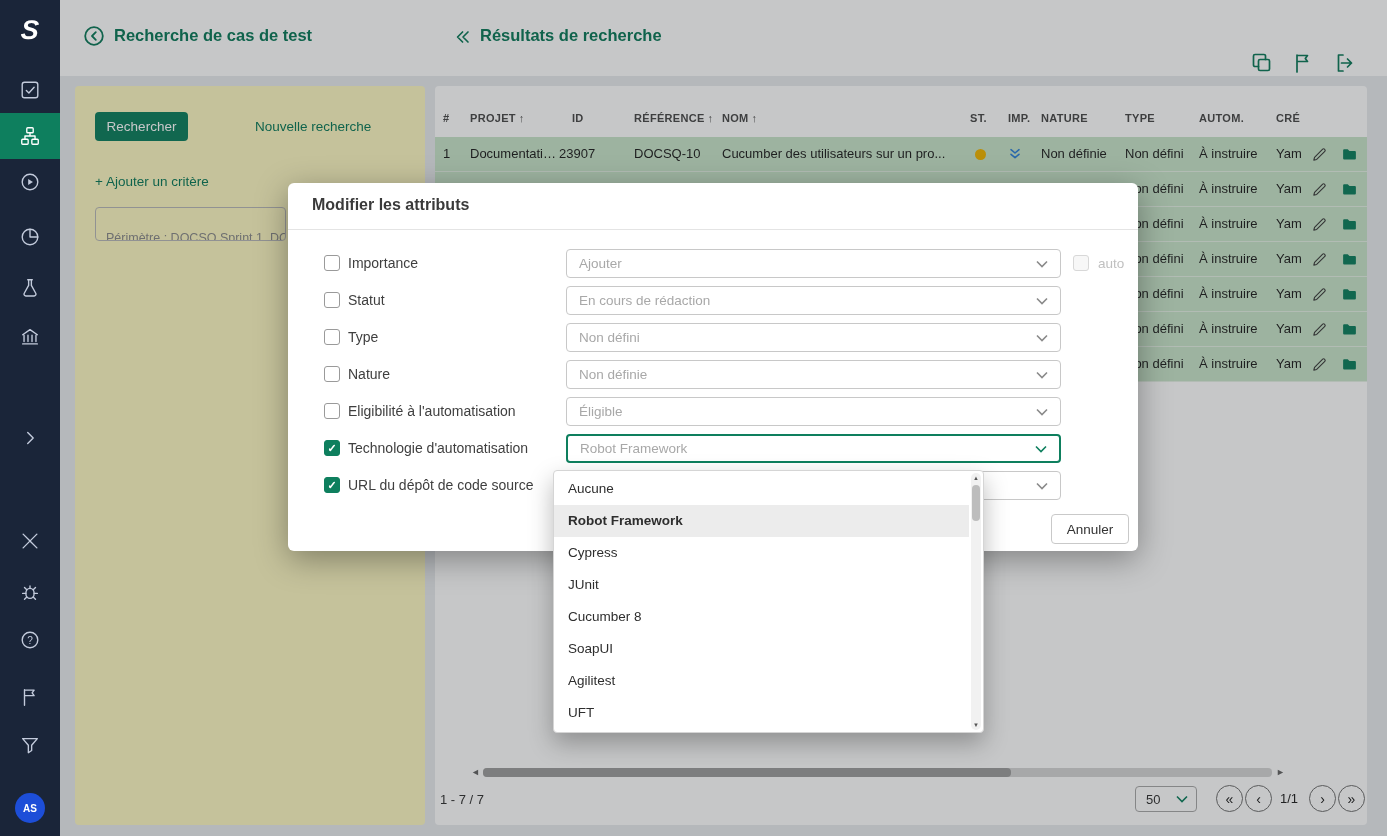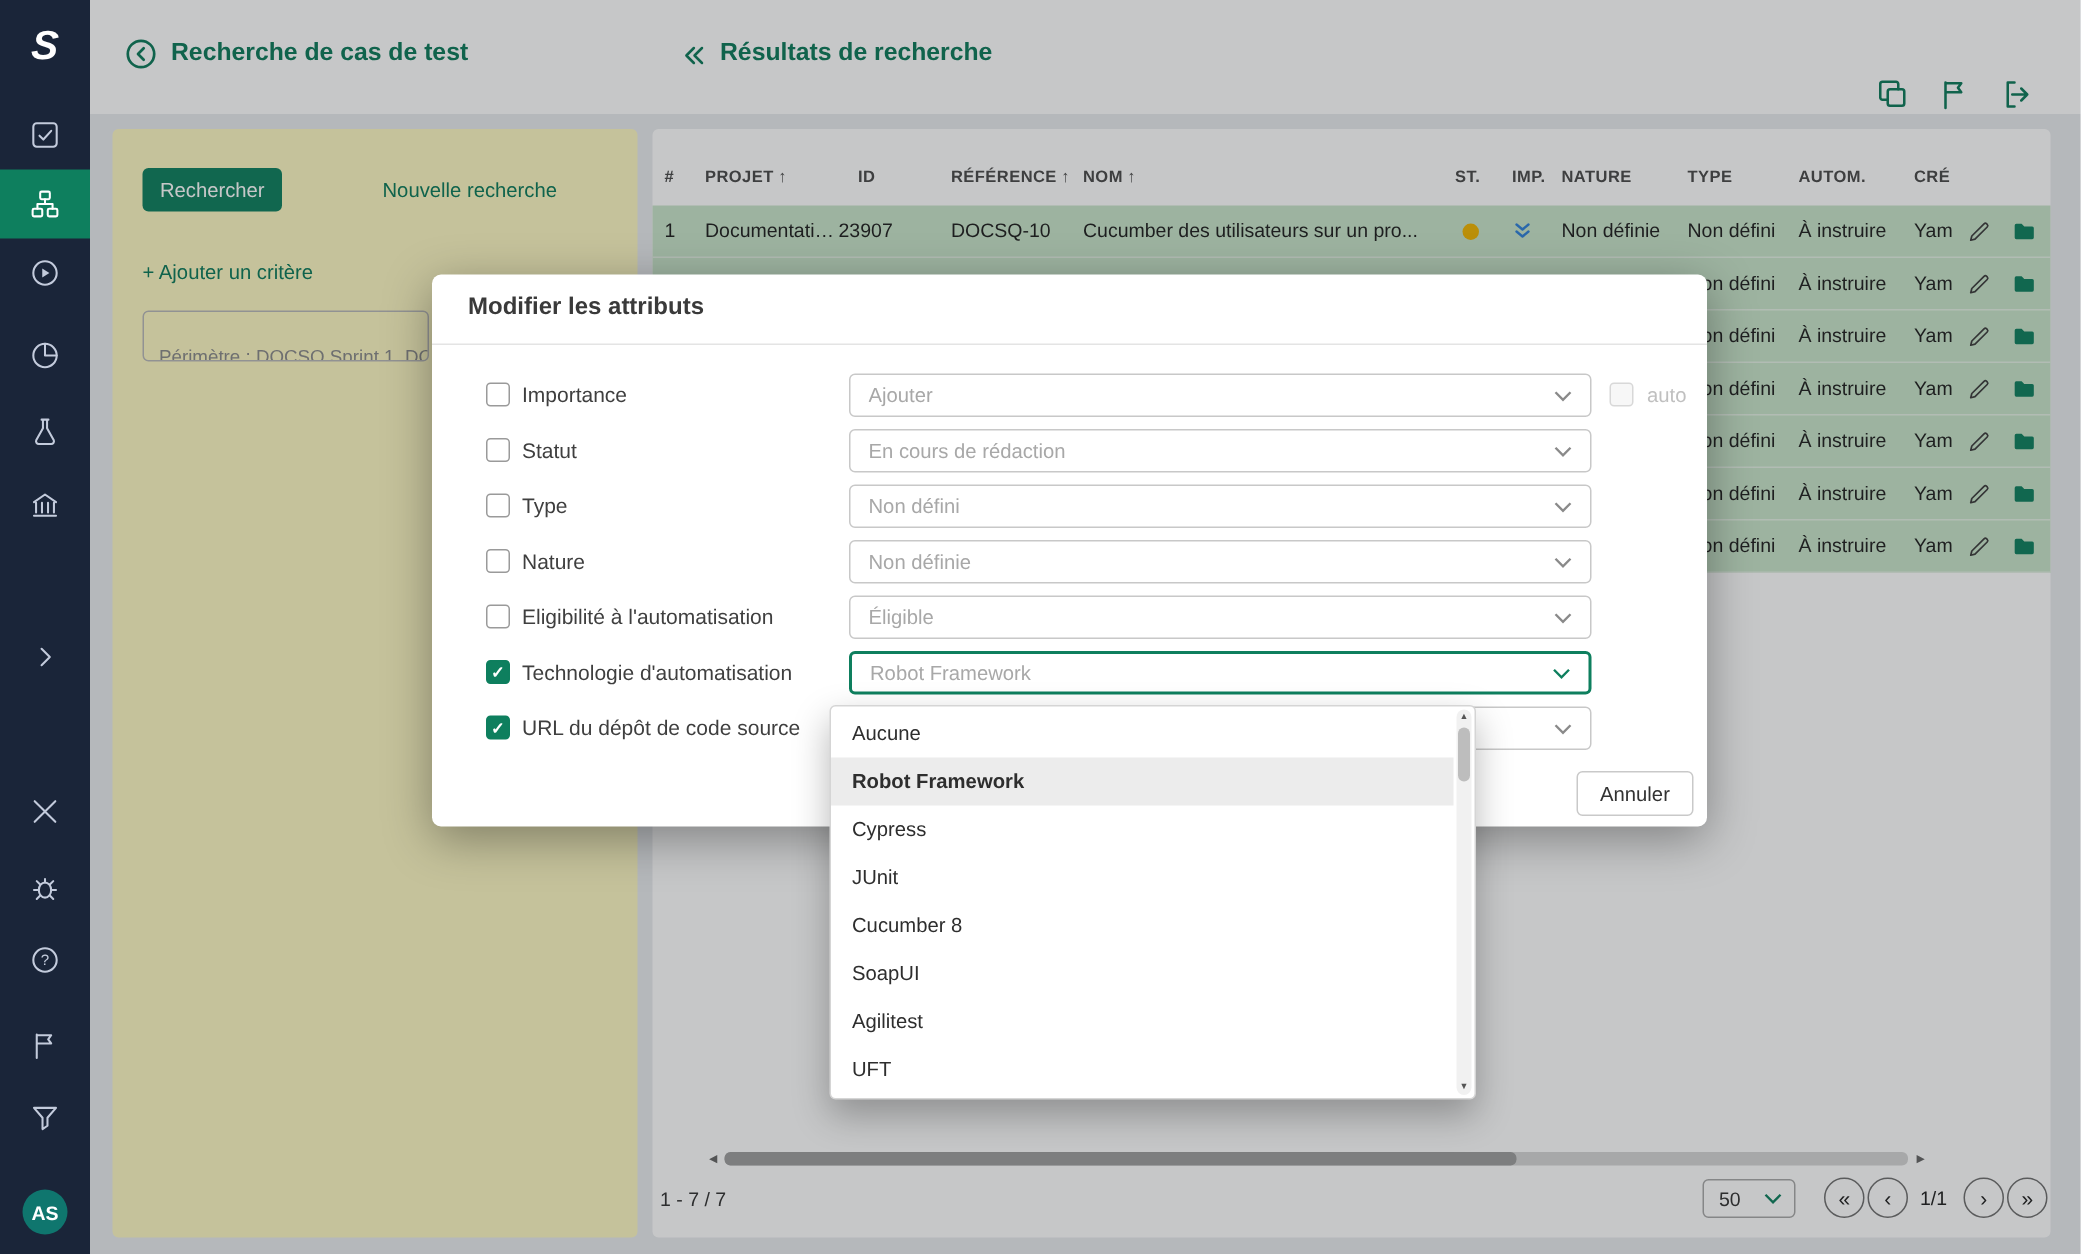--- a/index.html
+++ b/index.html
@@ -10,21 +10,21 @@
   .sidebar { position:absolute; left:0; top:0; width:60px; height:836px; background:#1a2539; z-index:10; }
   .logo { position:absolute; left:0; top:8px; width:60px; height:44px; display:flex; align-items:center;
           justify-content:center; color:#fff; font-size:27px; font-weight:800; font-style:italic;
           transform:skewX(-4deg); cursor:pointer; }
   .side-icon { position:absolute; left:0; width:60px; height:46px; display:flex; align-items:center;
                justify-content:center; color:#c3cbdc; cursor:pointer; }
   .side-icon svg { width:22px; height:22px; stroke:currentColor; fill:none; stroke-width:1.5;
                    stroke-linecap:round; stroke-linejoin:round; }
   .side-icon.active { background:#0e7f5e; color:#fff; }
   .avatar { position:absolute; left:15px; top:793px; width:30px; height:30px; border-radius:50%;
-            background:#0f766e; color:#fff; font-size:13px; font-weight:700; display:flex;
+            background:#1d4ed8; color:#fff; font-size:10px; font-weight:700; display:flex;
             align-items:center; justify-content:center; cursor:pointer; }
 
   
   .topbar { position:absolute; left:60px; top:0; width:1327px; height:76px; background:#fff; }
   .back-btn { position:absolute; left:22px; top:24px; width:24px; height:24px; color:#0c7a5a; cursor:pointer; }
   .back-btn svg { width:24px; height:24px; stroke:currentColor; fill:none; stroke-width:1.8;
                   stroke-linecap:round; stroke-linejoin:round; }
   .tb-title { position:absolute; top:26px; font-size:16.5px; font-weight:700; color:#0c7a5a; cursor:pointer; }
   .collapse-btn { position:absolute; left:393px; top:27px; width:20px; height:20px; color:#0c7a5a; cursor:pointer; }
   .collapse-btn svg { width:20px; height:20px; stroke:currentColor; fill:none; stroke-width:2;

